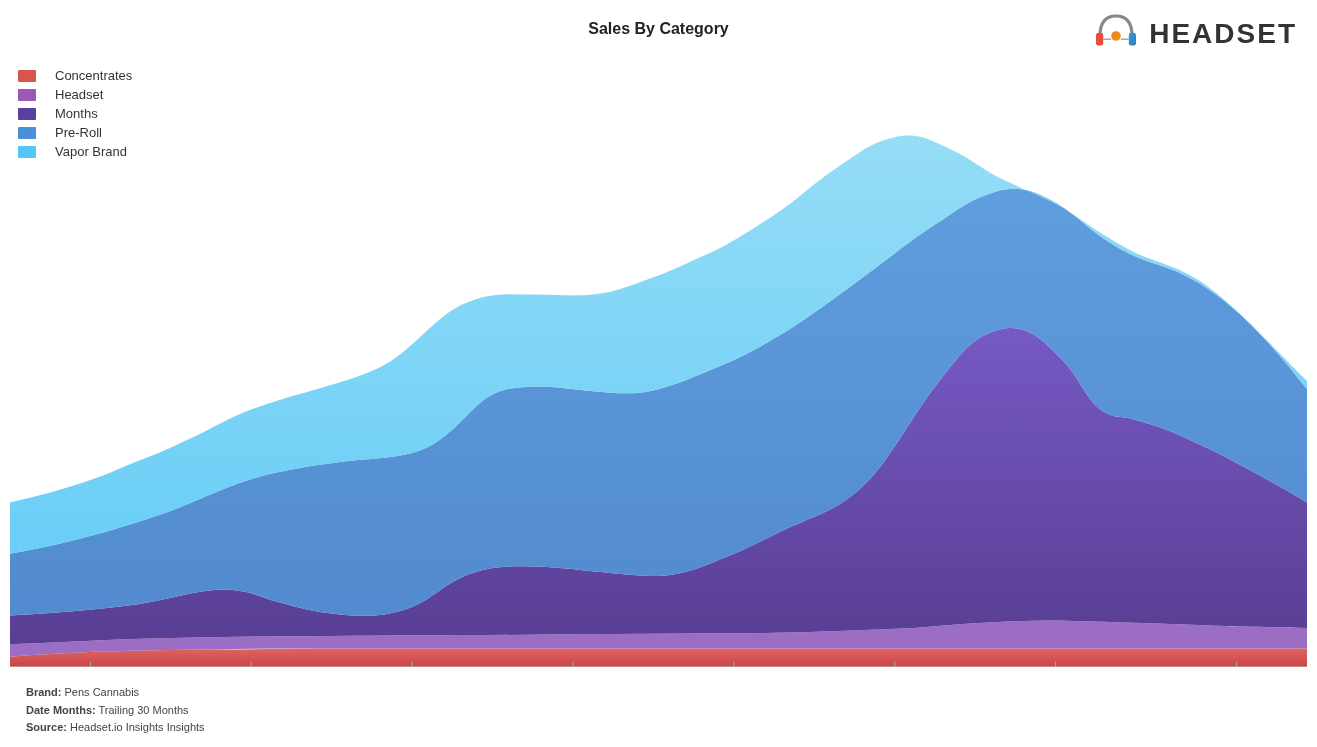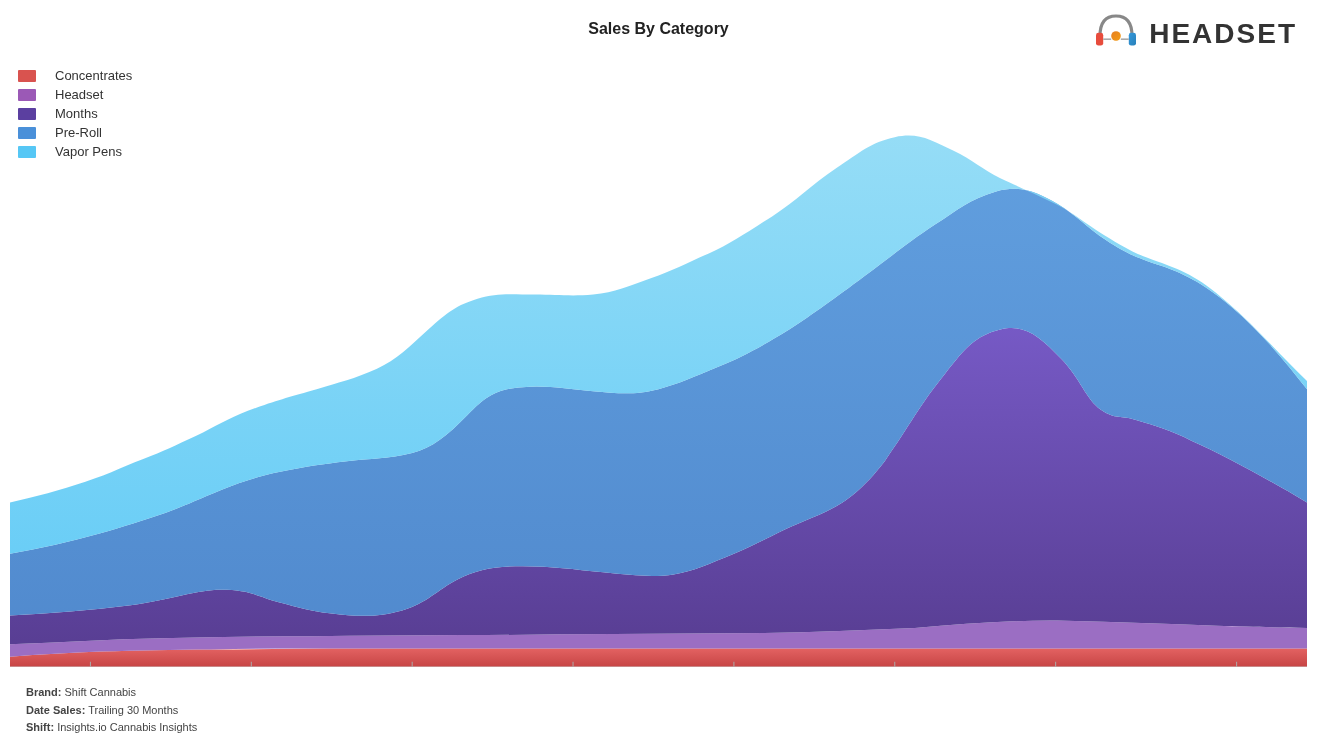--- a/index.html
+++ b/index.html
@@ -150,21 +150,21 @@
     <div class="legend-item">
       <span class="legend-color" style="background:#5b3fa0;"></span>
       <span>Months</span>
     </div>
     <div class="legend-item">
       <span class="legend-color" style="background:#4a90d9;"></span>
       <span>Pre-Roll</span>
     </div>
     <div class="legend-item">
       <span class="legend-color" style="background:#56c7f5;"></span>
-      <span>Vapor Pens</span>
+      <span>Vapor Brand</span>
     </div>
   </div>
 
   <div class="chart-area">
     <svg viewBox="0 0 1290 590" preserveAspectRatio="none" xmlns="http://www.w3.org/2000/svg">
       <defs>
 
         <linearGradient id="vaporGrad" x1="0" y1="0" x2="0" y2="1">
           <stop offset="0%" stop-color="#87d8f5"></stop>
           <stop offset="100%" stop-color="#56c7f5"></stop>
@@ -376,25 +376,25 @@
         <text x="880" y="620" transform="rotate(-30, 880, 620)">2024-04</text>
         <text x="1040" y="620" transform="rotate(-30, 1040, 620)">2024-07</text>
         <text x="1220" y="620" transform="rotate(-30, 1220, 620)">2024-10</text>
       </g>
     </svg>
   </div>
 
   <div class="footer-info">
     <div>
       <span class="label">Brand:</span>
-      <span>Shift Cannabis</span>
+      <span>Pens Cannabis</span>
     </div>
     <div>
-      <span class="label">Date Sales:</span>
+      <span class="label">Date Months:</span>
       <span>Trailing 30 Months</span>
     </div>
     <div>
-      <span class="label">Shift:</span>
-      <span>Insights.io Cannabis Insights</span>
+      <span class="label">Source:</span>
+      <span>Headset.io Insights Insights</span>
     </div>
   </div>
 
 </div>
 
 </body></html>

